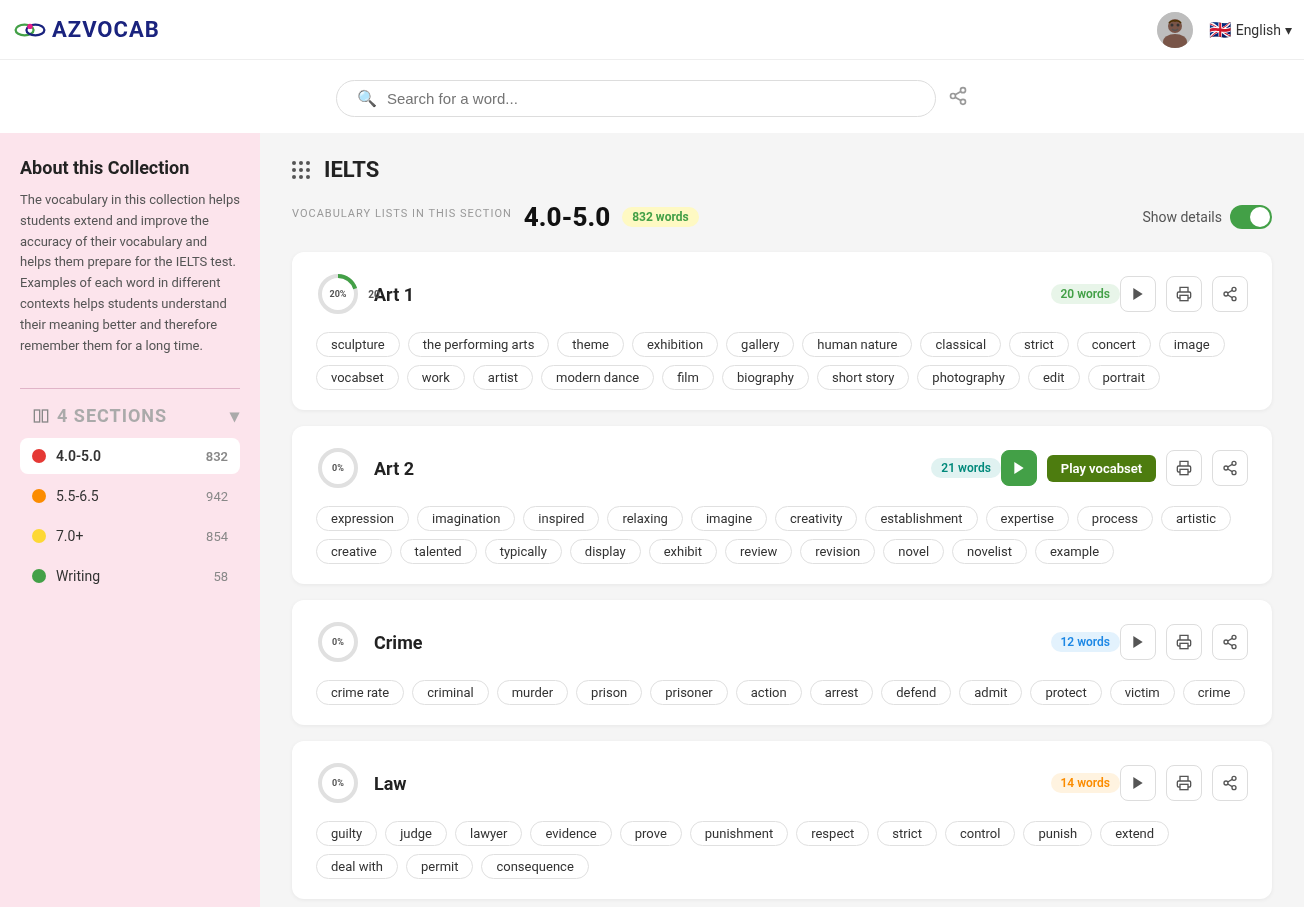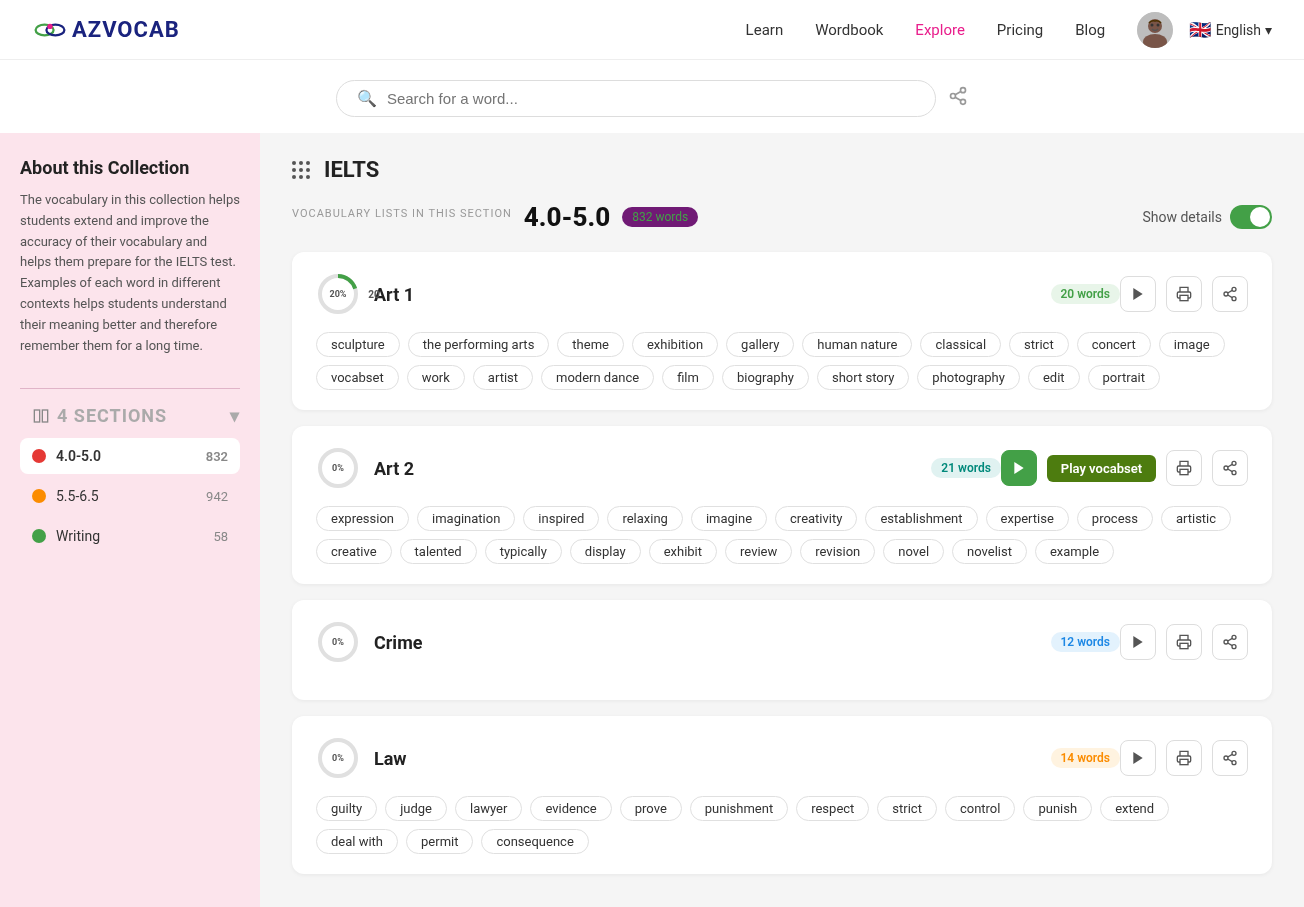--- a/index.html
+++ b/index.html
@@ -3,21 +3,21 @@
   <meta charset="utf-8">
   <style>
     * { box-sizing: border-box; margin: 0; padding: 0; }
     body { font-family: -apple-system, BlinkMacSystemFont, 'Segoe UI', Roboto, sans-serif; background: #f5f5f5; color: #333; }
 
     
     .navbar {
       background: #fff;
       display: flex;
       align-items: center;
-      padding: 0 32px;
+      padding: 0 12px;
       height: 60px;
       border-bottom: 1px solid #eee;
       position: sticky; top: 0; z-index: 100;
     }
     .logo { display: flex; align-items: center; margin-right: auto; }
     .logo-text { font-size: 22px; font-weight: 700; color: #1a237e; letter-spacing: 1px; }
     .logo-icon { width: 36px; height: 36px; margin-right: 4px; }
     .nav-links { display: flex; gap: 32px; margin-right: 32px; }
     .nav-link { text-decoration: none; color: #333; font-size: 15px; cursor: pointer; }
     .nav-right { display: flex; align-items: center; gap: 16px; }
@@ -101,21 +101,21 @@
     .grid-dot { width: 4px; height: 4px; background: #555; border-radius: 50%; }
     .page-title { font-size: 22px; font-weight: 700; color: #222; }
 
     
     .section-label {
       font-size: 12px; color: #999; text-transform: uppercase; letter-spacing: 1px;
       margin-bottom: 8px;
     }
     .section-score { font-size: 28px; font-weight: 700; color: #111; }
     .word-count-badge {
-      background: #701a75; color: #43a047; font-size: 12px; font-weight: 400;
+      background: #fef9c3; color: #43a047; font-size: 12px; font-weight: 700;
       padding: 3px 10px; border-radius: 20px; text-align: center;
     }
     .show-details-row { display: flex; align-items: center; gap: 8px; font-size: 14px; color: #555; }
     .toggle {
       width: 42px; height: 24px; background: #43a047; border-radius: 12px;
       position: relative; cursor: pointer;
     }
     .toggle::after {
       content: ''; position: absolute;
       width: 20px; height: 20px; background: #fff;
@@ -197,27 +197,20 @@
 <nav class="navbar">
   <div class="logo">
     <svg class="logo-icon" viewBox="0 0 40 40" xmlns="http://www.w3.org/2000/svg">
       <ellipse cx="14" cy="20" rx="10" ry="6" fill="none" stroke="#43a047" stroke-width="2.5"></ellipse>
       <ellipse cx="26" cy="20" rx="10" ry="6" fill="none" stroke="#1a237e" stroke-width="2.5"></ellipse>
       <circle cx="20" cy="16" r="3" fill="#e91e8c"></circle>
     </svg>
     <span class="logo-text">AZVOCAB</span>
   </div>
 
-  <div class="nav-links">
-    <a class="nav-link">Learn</a>
-    <a class="nav-link">Wordbook</a>
-    <a class="nav-link" style="color:#e91e8c;">Explore</a>
-    <a class="nav-link">Pricing</a>
-    <a class="nav-link">Blog</a>
-  </div>
 
   <div class="nav-right">
     <div class="avatar">
       <svg viewBox="0 0 36 36" xmlns="http://www.w3.org/2000/svg">
         <circle cx="18" cy="18" r="18" fill="#bdbdbd"></circle>
         <circle cx="18" cy="14" r="7" fill="#795548"></circle>
         <ellipse cx="18" cy="30" rx="12" ry="8" fill="#795548"></ellipse>
         <circle cx="15" cy="13" r="1.5" fill="#333"></circle>
         <circle cx="21" cy="13" r="1.5" fill="#333"></circle>
         <path d="M15 17 Q18 20 21 17" stroke="#555" stroke-width="1.2" fill="none"></path>
@@ -267,20 +260,25 @@
 
     <div class="section-item active">
       <div class="section-dot" style="background:#e53935;"></div>
       <span>4.0-5.0</span>
       <span class="section-count">832</span>
     </div>
     <div class="section-item">
       <div class="section-dot" style="background:#fb8c00;"></div>
       <span>5.5-6.5</span>
       <span class="section-count">942</span>
+    </div>
+    <div class="section-item">
+      <div class="section-dot" style="background:#fdd835;"></div>
+      <span>7.0+</span>
+      <span class="section-count">854</span>
     </div>
     <div class="section-item">
       <div class="section-dot" style="background:#43a047;"></div>
       <span>Writing</span>
       <span class="section-count">58</span>
     </div>
   </aside>
 
   <main class="main-content">
 
@@ -461,20 +459,34 @@
             <svg width="16" height="16" viewBox="0 0 24 24" fill="none" stroke="currentColor" stroke-width="2">
                 <circle cx="18" cy="5" r="3"></circle>
                 <circle cx="6" cy="12" r="3"></circle>
                 <circle cx="18" cy="19" r="3"></circle>
                 <line x1="8.59" y1="13.51" x2="15.42" y2="17.49"></line>
                 <line x1="15.41" y1="6.51" x2="8.59" y2="10.49"></line>
               </svg>
           </button>
         </div>
       </div>
+      <div class="tags">
+        <span class="tag">crime rate</span>
+        <span class="tag">criminal</span>
+        <span class="tag">murder</span>
+        <span class="tag">prison</span>
+        <span class="tag">prisoner</span>
+        <span class="tag">action</span>
+        <span class="tag">arrest</span>
+        <span class="tag">defend</span>
+        <span class="tag">admit</span>
+        <span class="tag">protect</span>
+        <span class="tag">victim</span>
+        <span class="tag">crime</span>
+      </div>
     </div>
 
     <div class="card">
       <div class="card-header">
         <div class="progress-circle">
           <svg width="44" height="44" viewBox="0 0 44 44">
             <circle cx="22" cy="22" r="18" fill="none" stroke="#e0e0e0" stroke-width="4"></circle>
           </svg>
           <span style="position:absolute;top:50%;left:50%;transform:translate(-50%,-50%);font-size:9px;font-weight:700;color:#555;">0%</span>
         </div>

